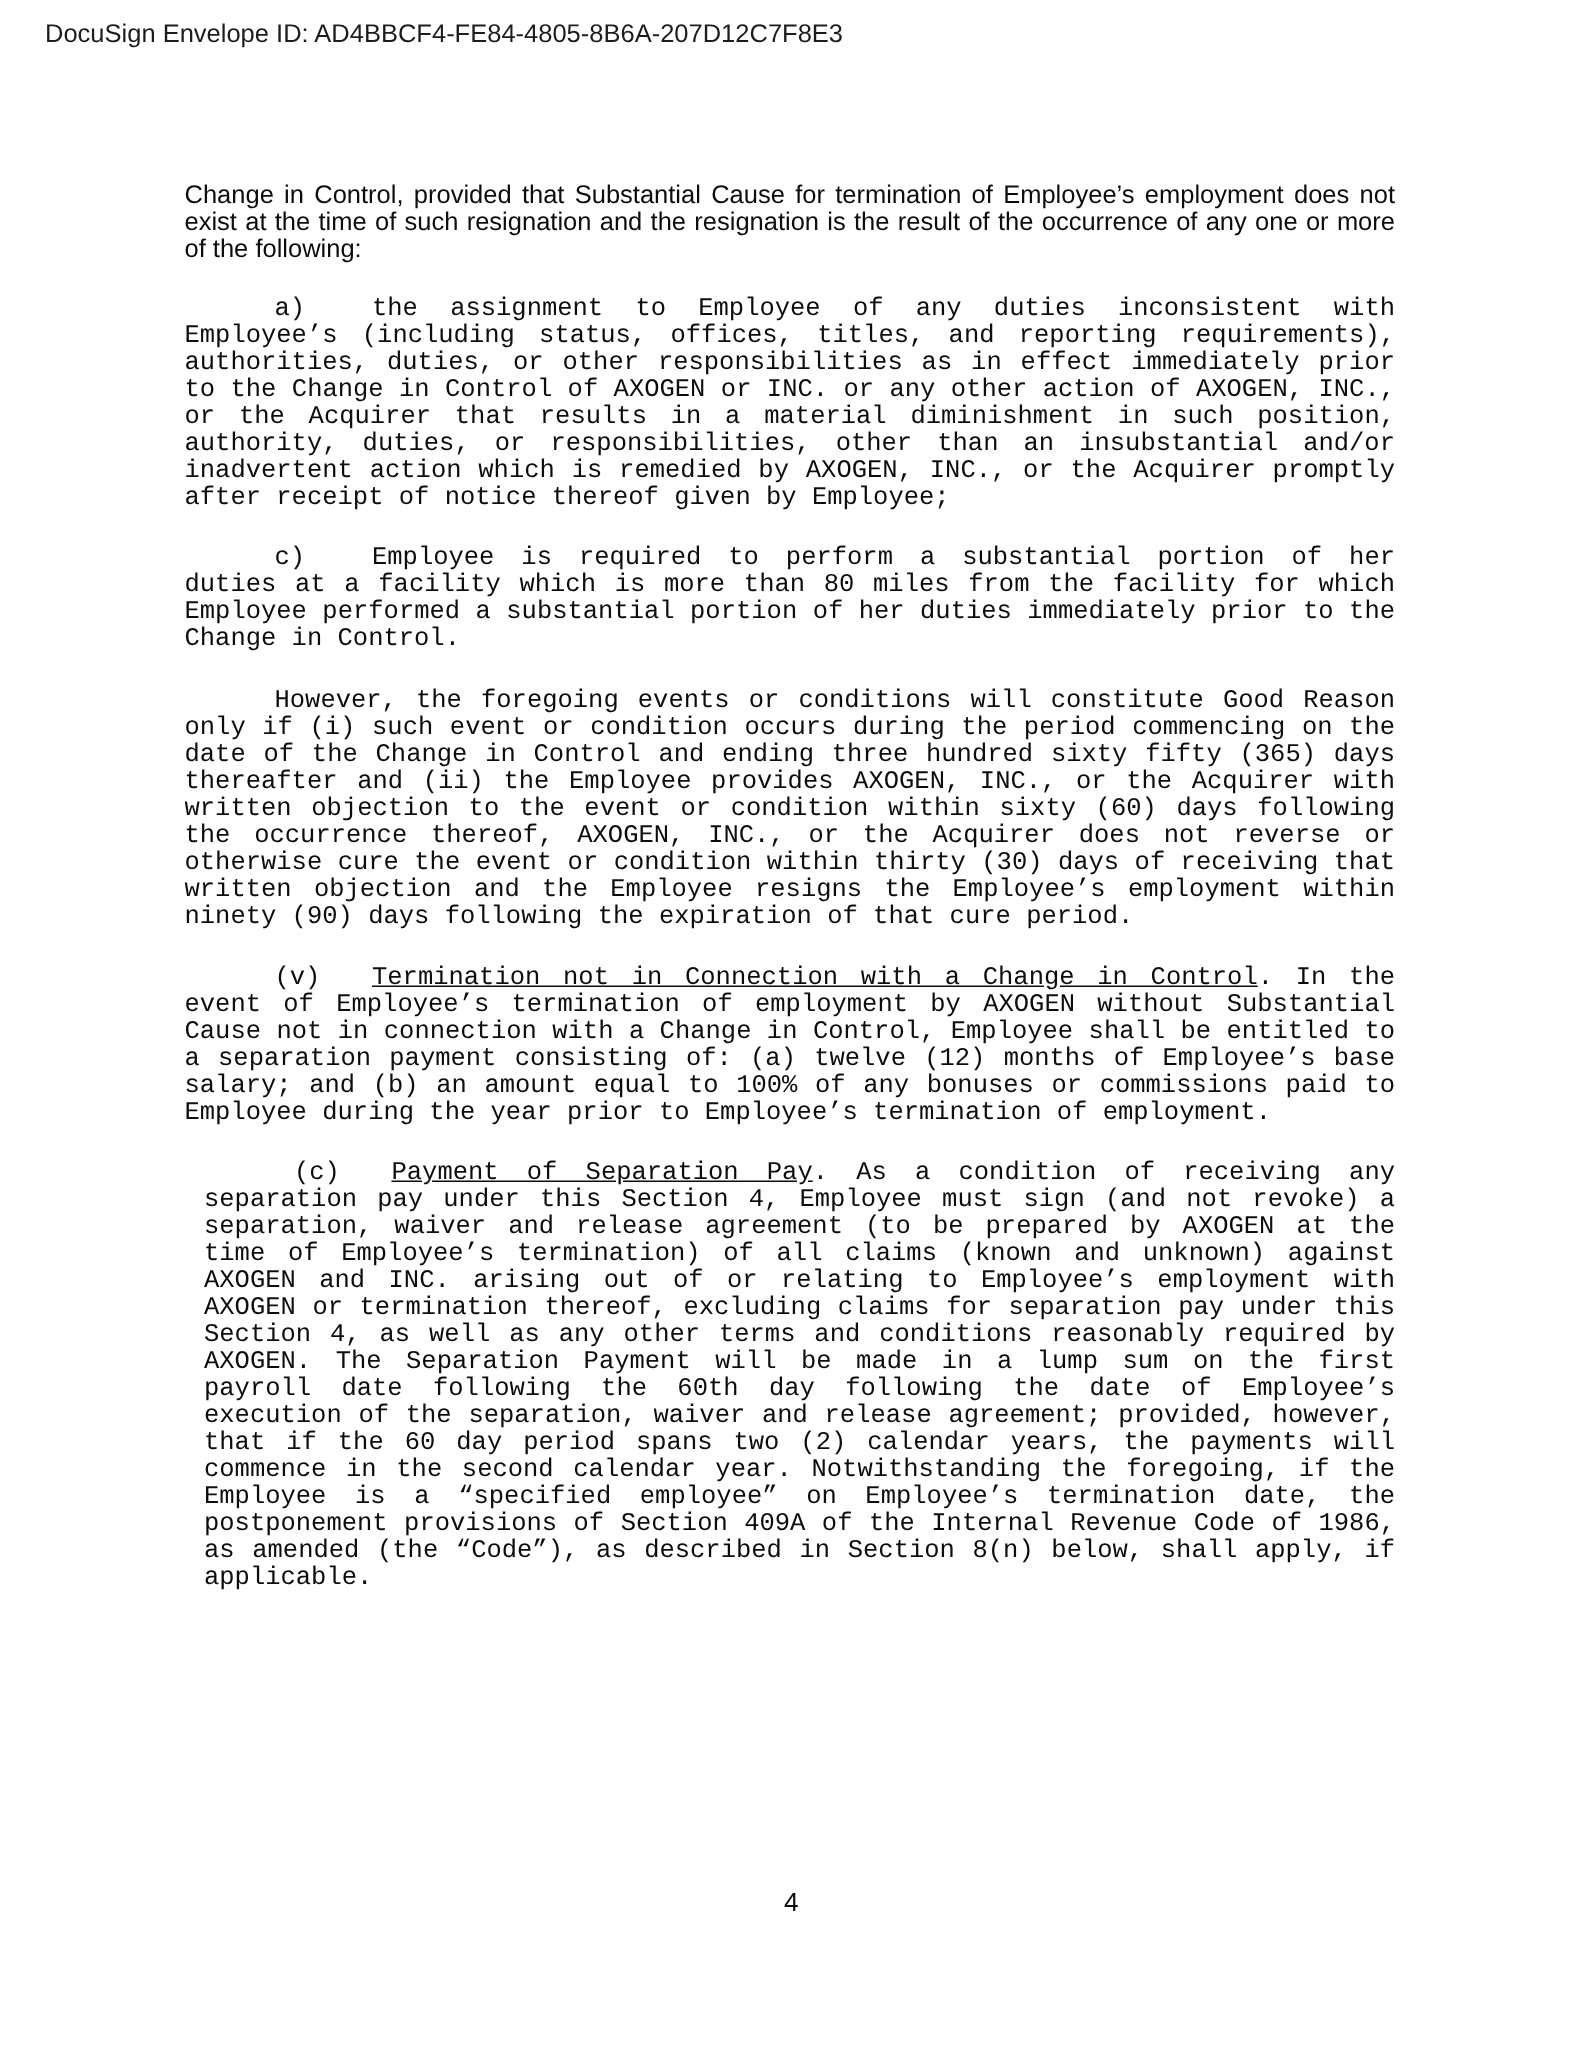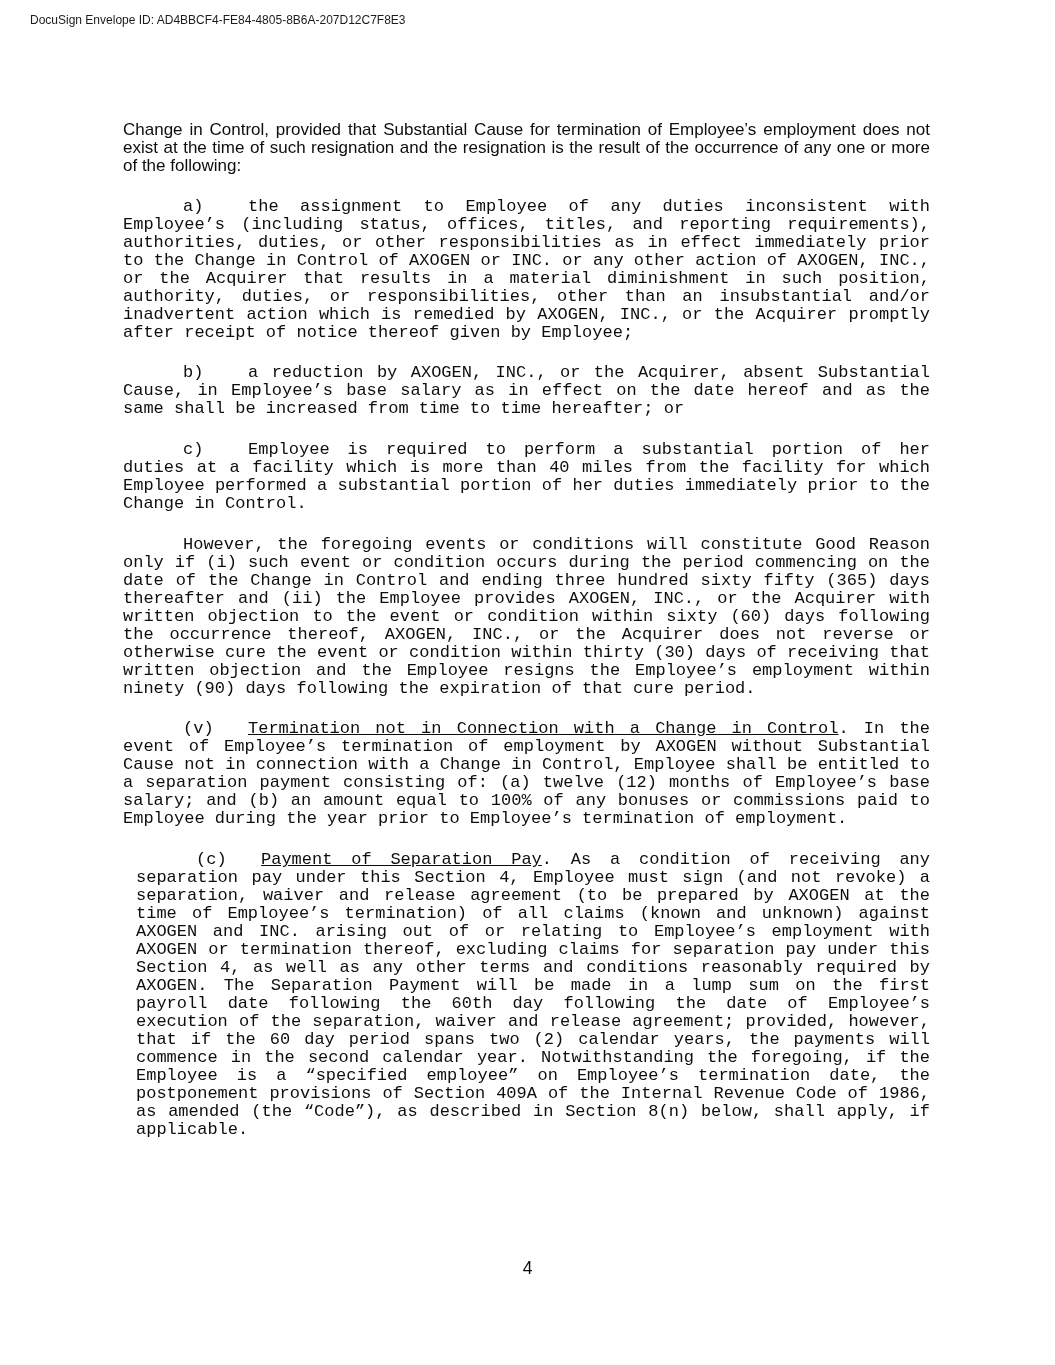--- a/index.html
+++ b/index.html
@@ -9,21 +9,21 @@
     background: #ffffff;
     position: relative;
     font-family: "Liberation Sans", sans-serif;
     color: #0d0d0d;
     overflow: hidden;
   }
   .envelope-header {
     position: absolute;
     left: 30px;
     top: 13px;
-    font-size: 12px;
+    font-size: 17px;
     color: #1c1c1c;
     white-space: nowrap;
   }
   .content {
     position: absolute;
     left: 123px;
     top: 121px;
     width: 807px;
     font-size: 17px;
     line-height: 18px;
@@ -58,30 +58,25 @@
   <p class="para">
     <span>Change in Control, provided that Substantial Cause for termination of Employee’s employment does not exist at the time of such resignation and the resignation is the result of the occurrence of any one or more of the following:</span>
   </p>
 
   <p class="para indent">
     <span class="marker-tab">
       <span>a)</span>
     </span><span>the assignment to Employee of any duties inconsistent with Employee’s (including status, offices, titles, and reporting requirements), authorities, duties, or other responsibilities as in effect immediately prior to the Change in Control of AXOGEN or INC. or any other action of AXOGEN, INC., or the Acquirer that results in a material diminishment in such position, authority, duties, or responsibilities, other than an insubstantial and/or inadvertent action which is remedied by AXOGEN, INC., or the Acquirer promptly after receipt of notice thereof given by Employee;</span>
   </p>
 
-  <p class="para indent">
-    <span class="marker-tab">
-      <span>b)</span>
-    </span><span>a reduction by AXOGEN, INC., or the Acquirer, absent Substantial Cause, in Employee’s base salary as in effect on the date hereof and as the same shall be increased from time to time hereafter; or</span>
-  </p>
 
   <p class="para indent">
     <span class="marker-tab">
       <span>c)</span>
-    </span><span>Employee is required to perform a substantial portion of her duties at a facility which is more than 40 miles from the facility for which Employee performed a substantial portion of her duties immediately prior to the Change in Control.</span>
+    </span><span>Employee is required to perform a substantial portion of her duties at a facility which is more than 80 miles from the facility for which Employee performed a substantial portion of her duties immediately prior to the Change in Control.</span>
   </p>
 
   <p class="para indent">
     <span>However, the foregoing events or conditions will constitute Good Reason only if (i) such event or condition occurs during the period commencing on the date of the Change in Control and ending three hundred sixty fifty (365) days thereafter and (ii) the Employee provides AXOGEN, INC., or the Acquirer with written objection to the event or condition within sixty (60) days following the occurrence thereof, AXOGEN, INC., or the Acquirer does not reverse or otherwise cure the event or condition within thirty (30) days of receiving that written objection and the Employee resigns the Employee’s employment within ninety (90) days following the expiration of that cure period.</span>
   </p>
 
   <p class="para indent">
     <span class="marker-tab">
       <span>(v)</span>
     </span><span class="underlined">Termination not in Connection with a Change in Control</span><span>. In the event of Employee’s termination of employment by AXOGEN without Substantial Cause not in connection with a Change in Control, Employee shall be entitled to a separation payment consisting of: (a) twelve (12) months of Employee’s base salary; and (b) an amount equal to 100% of any bonuses or commissions paid to Employee during the year prior to Employee’s termination of employment.</span>

